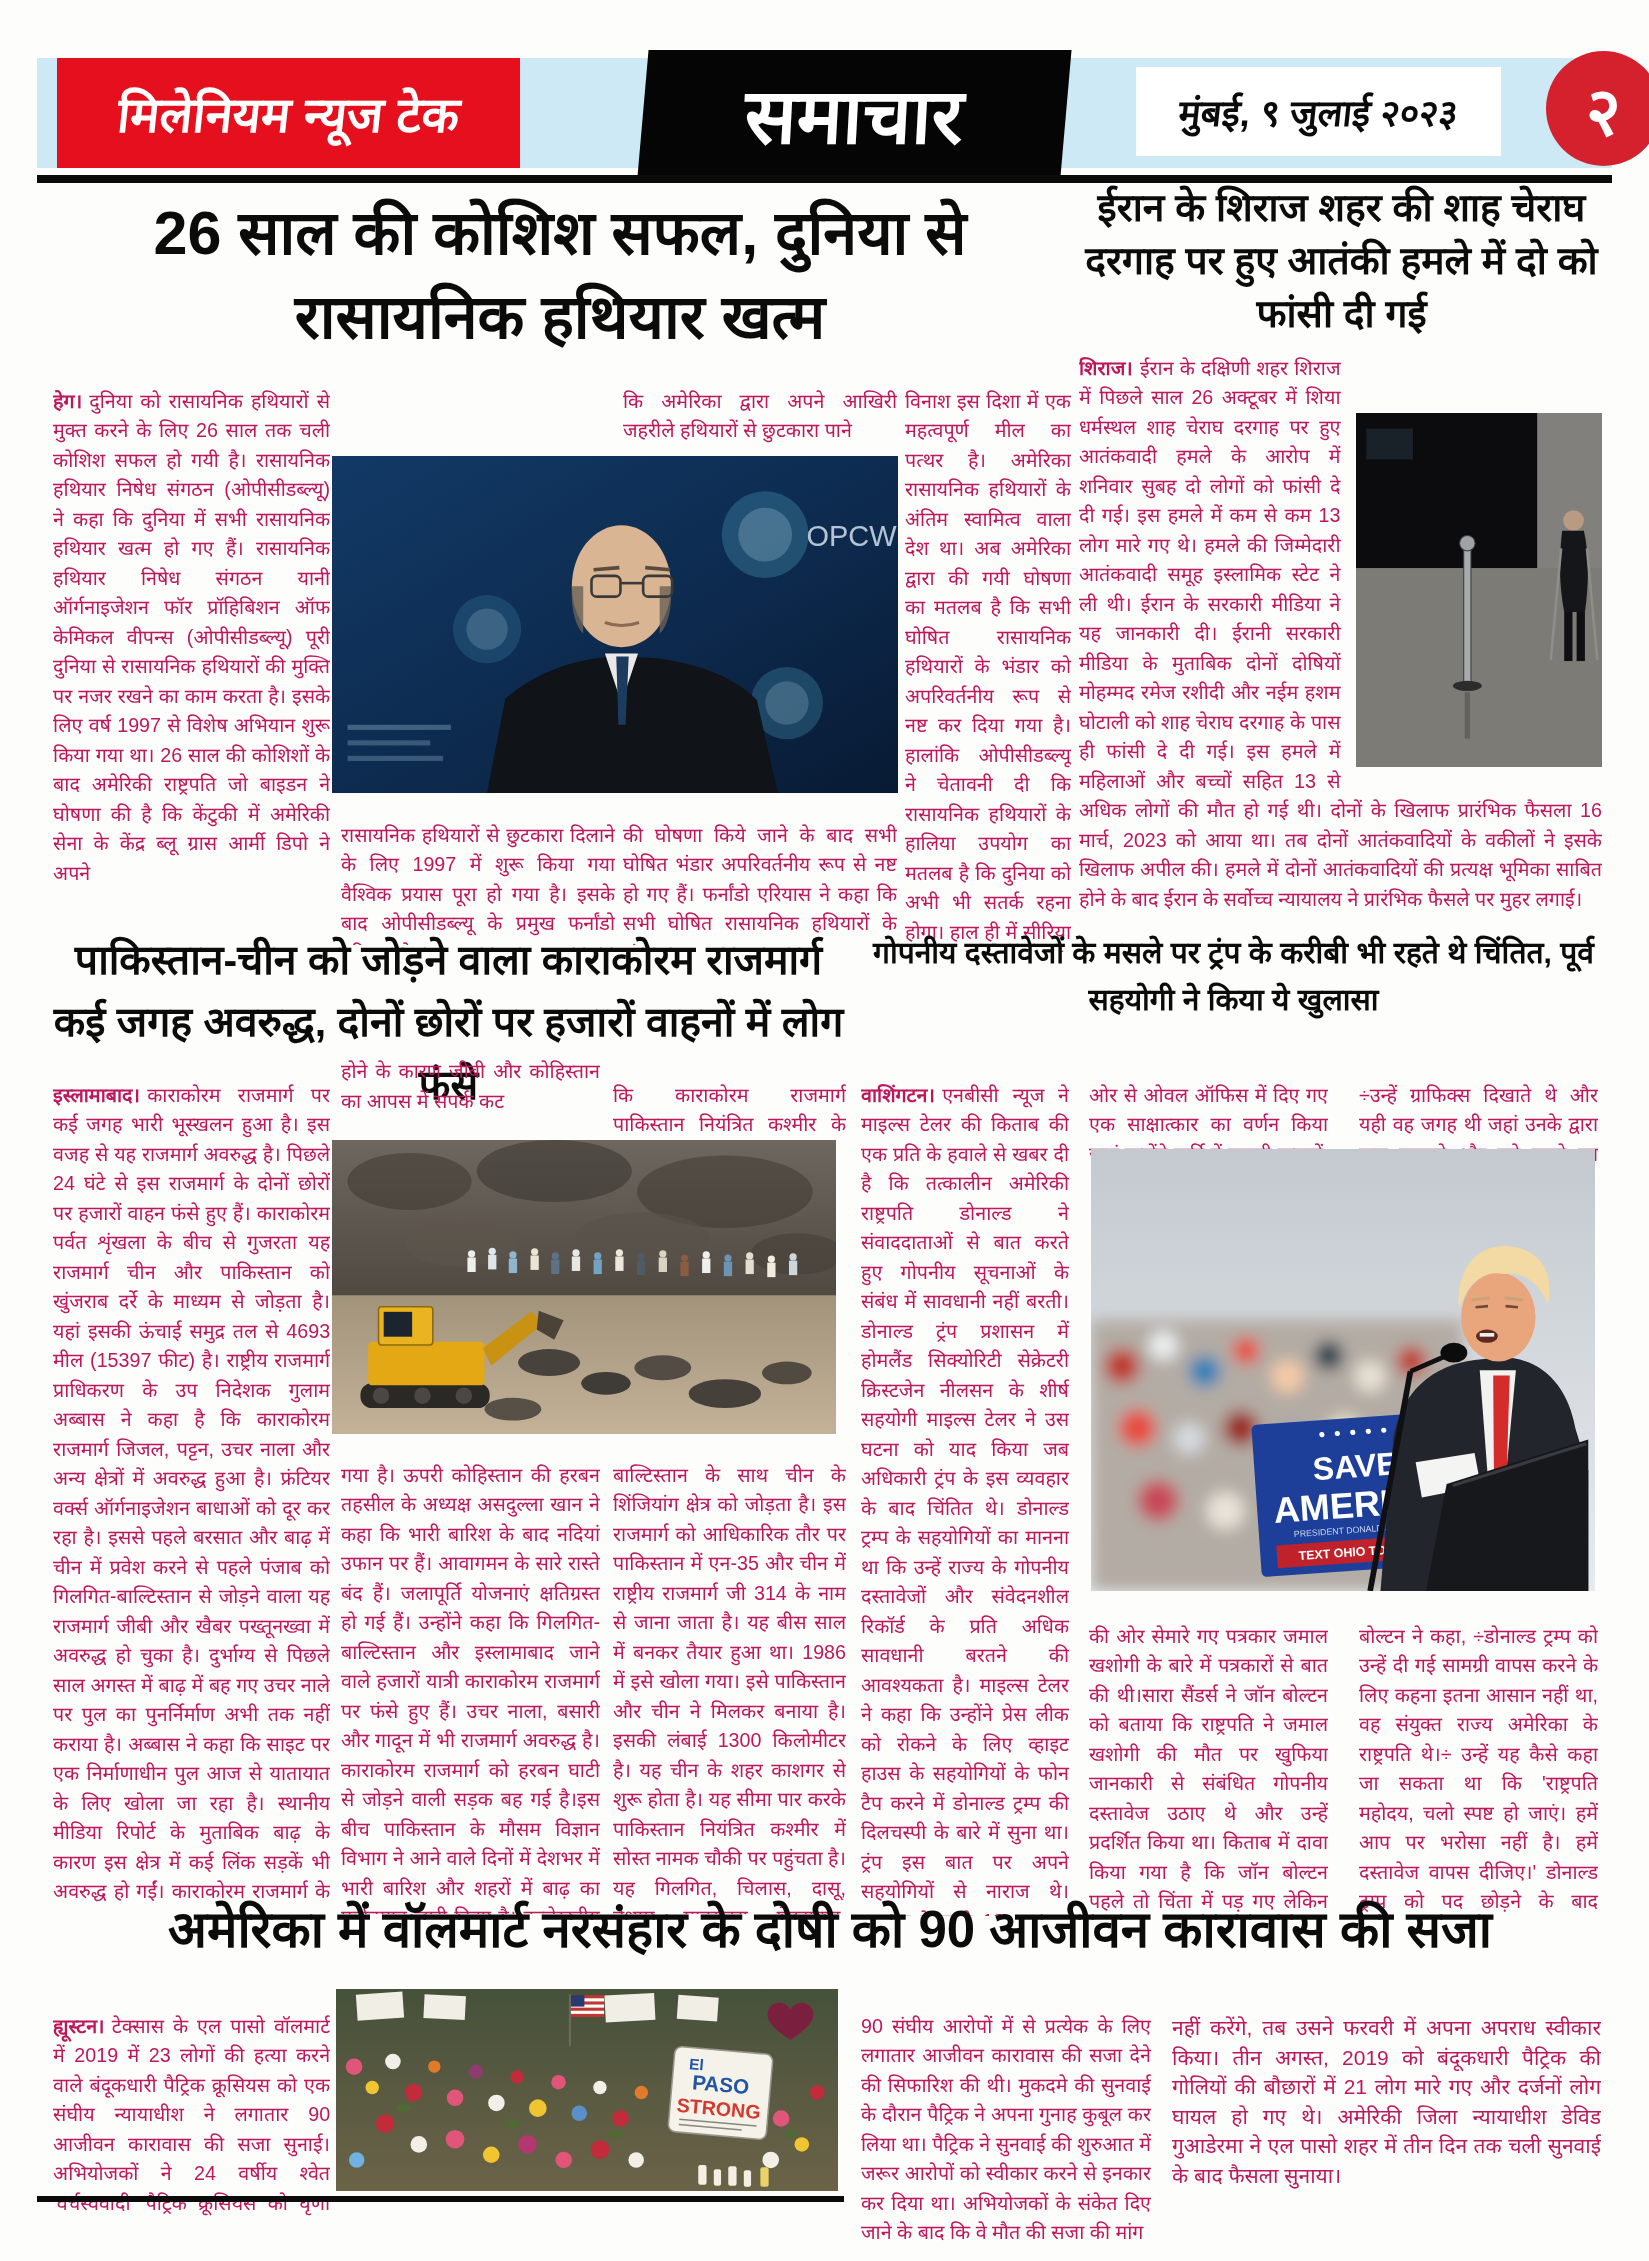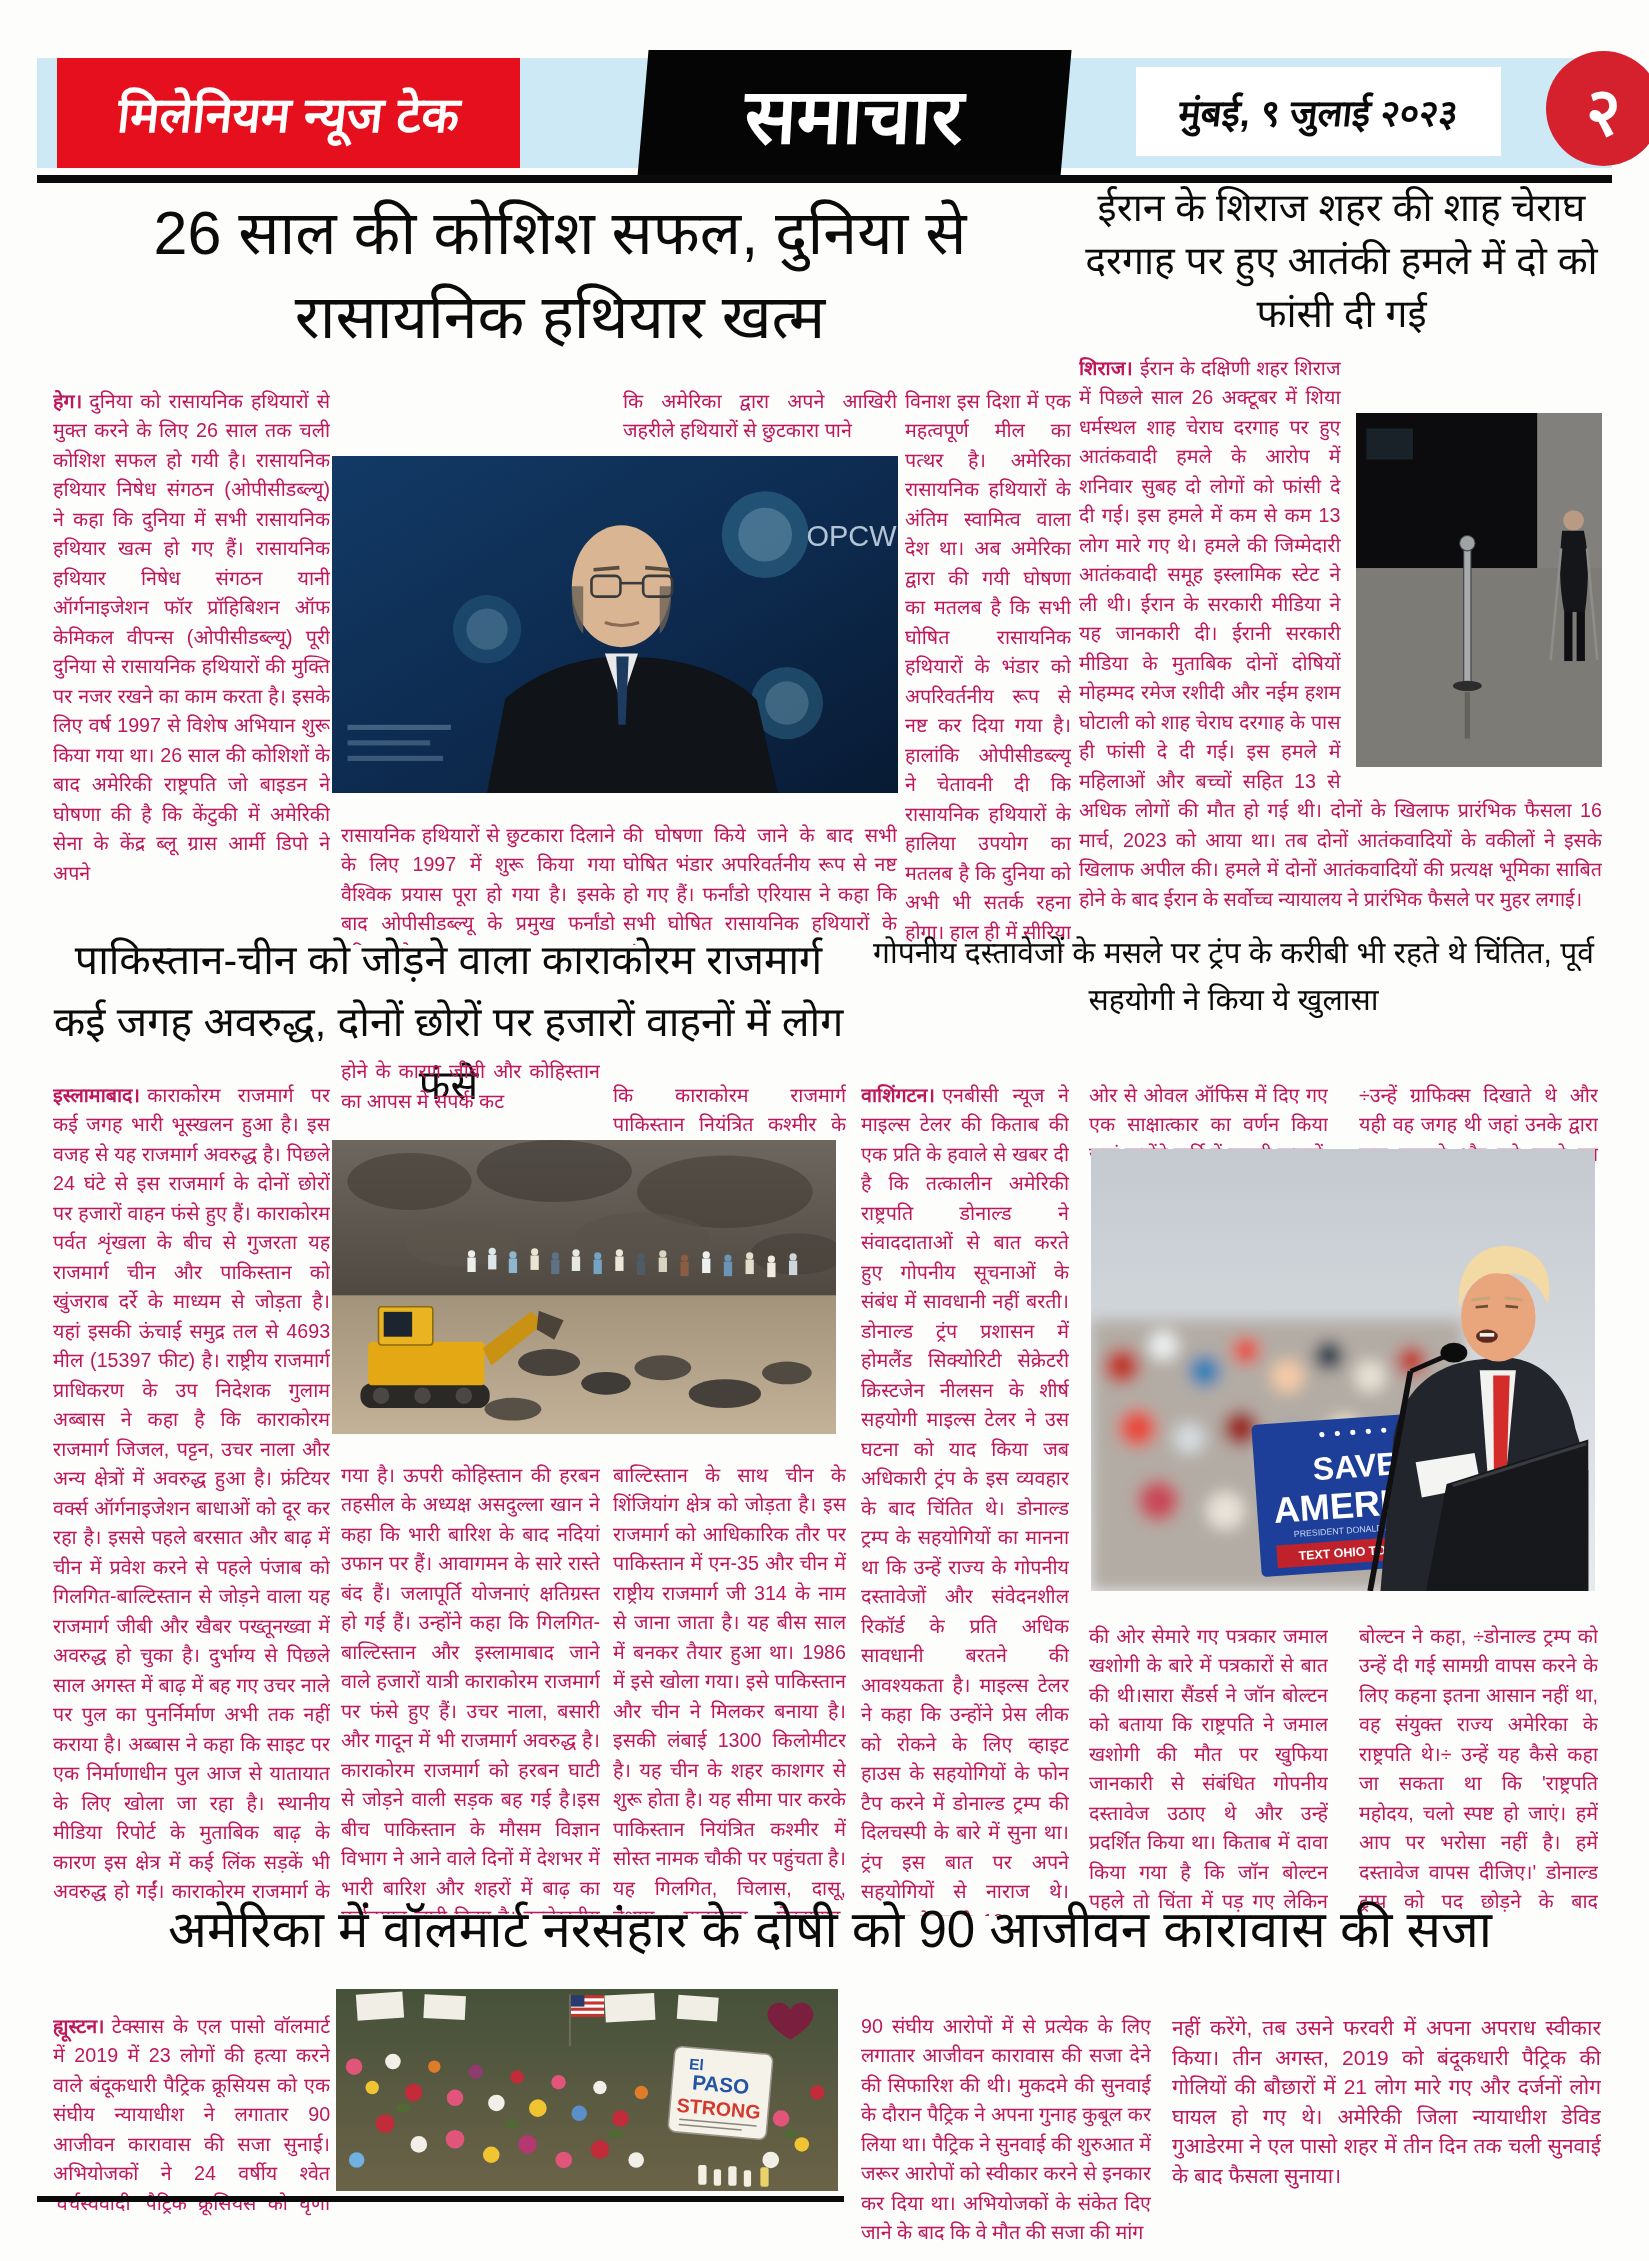--- a/index.html
+++ b/index.html
@@ -16,21 +16,21 @@
   .datebox{position:absolute;left:1136px;top:67px;width:365px;height:89px;background:#ffffff;
            display:flex;align-items:center;justify-content:center;}
   .datebox span{font-weight:bold;font-size:37px;transform:skewX(-6deg);white-space:nowrap;color:#0a0a0a;}
   .pagecircle{position:absolute;left:1546px;top:51px;width:115px;height:115px;border-radius:50%;
               background:#d5212e;display:flex;align-items:center;justify-content:center;}
   .pagecircle span{color:#fff;font-size:67px;font-weight:bold;}
   .toprule{position:absolute;left:37px;top:175px;width:1575px;height:7.8px;background:#0b0b0b;}
   .bottomrule{position:absolute;left:37px;top:2196px;width:807px;height:6.2px;background:#0b0b0b;}
   
   .article{position:absolute;}
-  .hl{font-weight:normal;color:#0b0b0b;text-align:center;margin:0;}
+  .hl{font-weight:bold;color:#0b0b0b;text-align:center;margin:0;}
   .hl1{font-size:61px;line-height:1.38;}
   .hl2{font-size:39px;line-height:1.36;}
   .hl3{font-size:41px;line-height:1.52;}
   .hl4{font-size:30px;line-height:1.58;}
   .hl5{font-size:51px;line-height:1.35;white-space:nowrap;}
   .col{position:absolute;font-size:19.7px;line-height:29.5px;text-align:justify;overflow:hidden;color:#be185d;}
   .dl{margin-right:7.2px;}
   figure{margin:0;padding:0;}
   .ph{position:absolute;overflow:hidden;background:#8b5cf6;}
   .ph svg{display:block;width:100%;height:100%;}

